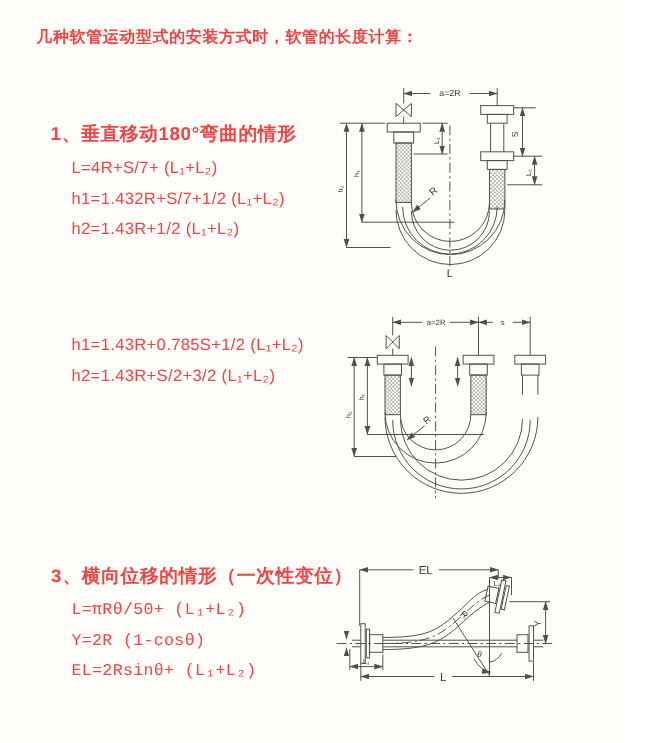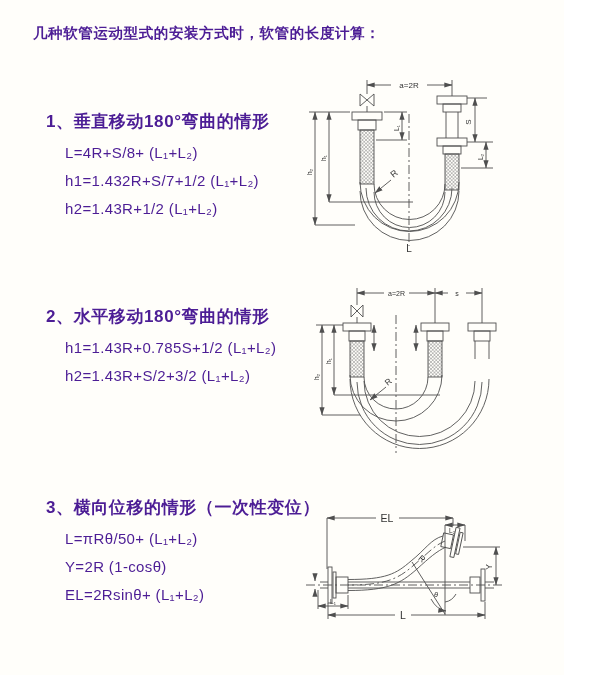--- a/index.html
+++ b/index.html
@@ -1,37 +1,37 @@
 <!DOCTYPE html>
 <html><head>
 <meta charset="utf-8">
 <style>
   html,body{margin:0;padding:0;}
   .page{
     position:relative;width:564px;height:675px;background:#fffefa;
-    font-family:"Liberation Sans","DejaVu Sans",sans-serif;color:#4c1d95;
+    font-family:"Liberation Sans","DejaVu Sans",sans-serif;color:#ef4444;
     overflow:hidden;
   }
   .title{position:absolute;left:33px;top:24px;font-size:14.5px;font-weight:600;letter-spacing:.6px;}
   .sec{position:absolute;left:46px;}
   .sec .heading{font-size:17px;font-weight:600;letter-spacing:.6px;margin:0 0 11px 0;}
   .sec .formula{font-size:15px;font-weight:500;letter-spacing:.35px;margin:0 0 11px 0;padding-left:19px;line-height:17px;}
   .diag{position:absolute;}
   svg text{font-family:"Liberation Sans","DejaVu Sans",sans-serif;}
 </style>
 </head>
 <body>
 
 <div class="page">
 
   <div class="title">几种软管运动型式的安装方式时，软管的长度计算：</div>
 
   <div class="sec" style="top:110px;">
     <div class="heading">1、垂直移动180°弯曲的情形</div>
-    <div class="formula">L=4R+S/8+ (L₁+L₂)</div>
+    <div class="formula">L=4R+S/7+ (L₁+L₂)</div>
     <div class="formula">h1=1.432R+S/7+1/2 (L₁+L₂)</div>
     <div class="formula">h2=1.43R+1/2 (L₁+L₂)</div>
   </div>
 
   <svg class="diag" style="left:303px;top:70px;" width="265" height="185" viewBox="0 0 265 185">
     <defs>
       <marker id="ar1" viewBox="0 0 10 10" refX="9.5" refY="5" markerWidth="9" markerHeight="9" orient="auto-start-reverse">
         <path d="M0,1.8 L10,5 L0,8.2 z" fill="#4f4f4f"></path>
       </marker>
       <pattern id="hb1" width="3.5" height="3.5" patternUnits="userSpaceOnUse">
@@ -102,21 +102,20 @@
       <text x="180" y="87" font-size="6.5" transform="rotate(-90 180 87)">L₂</text>
       <text x="96" y="58" font-size="6.5" transform="rotate(-90 96 58)">L₁</text>
       <text x="23" y="88" font-size="6.5" transform="rotate(-90 23 88)">h₁</text>
       <text x="9" y="102" font-size="6.5" transform="rotate(-90 9 102)">h₂</text>
       <text x="93" y="106" font-size="9" transform="rotate(-40 93 106)">R</text>
       <text x="106" y="182" font-size="10">L</text>
     </g>
   </svg>
 
   <div class="sec" style="top:305px;">
-    <div class="heading">2、水平移动180°弯曲的情形</div>
     <div class="formula">h1=1.43R+0.785S+1/2 (L₁+L₂)</div>
     <div class="formula">h2=1.43R+S/2+3/2 (L₁+L₂)</div>
   </div>
 
   <svg class="diag" style="left:312px;top:285px;" width="200" height="175" viewBox="0 0 200 175">
     <defs>
       <marker id="ar2" viewBox="0 0 10 10" refX="9.5" refY="5" markerWidth="9" markerHeight="9" orient="auto-start-reverse">
         <path d="M0,1.8 L10,5 L0,8.2 z" fill="#4f4f4f"></path>
       </marker>
       <pattern id="hb2" width="3.5" height="3.5" patternUnits="userSpaceOnUse">
@@ -179,21 +178,21 @@
     </g>
     <g fill="#333" font-size="7" text-anchor="middle">
       <text x="84.5" y="10.7">a=2R</text>
       <text x="145" y="10.7">s</text>
       <text x="19" y="76" font-size="6.5" transform="rotate(-90 19 76)">h₁</text>
       <text x="7" y="92" font-size="6.5" transform="rotate(-90 7 92)">h₂</text>
       <text x="78" y="99" font-size="8.5" transform="rotate(-40 78 99)">R</text>
     </g>
   </svg>
 
-  <div class="sec" style="top:496px;">
+  <div class="sec" style="top:512px;font-family:Liberation Mono, monospace;">
     <div class="heading">3、横向位移的情形（一次性变位）</div>
     <div class="formula">L=πRθ/50+ (L₁+L₂)</div>
     <div class="formula">Y=2R (1-cosθ)</div>
     <div class="formula">EL=2Rsinθ+ (L₁+L₂)</div>
   </div>
 
   <svg class="diag" style="left:298px;top:505px;" width="210" height="140" viewBox="0 0 210 140">
     <defs>
       <marker id="ar3" viewBox="0 0 10 10" refX="9.5" refY="5" markerWidth="9" markerHeight="9" orient="auto-start-reverse">
         <path d="M0,1.8 L10,5 L0,8.2 z" fill="#4f4f4f"></path>

